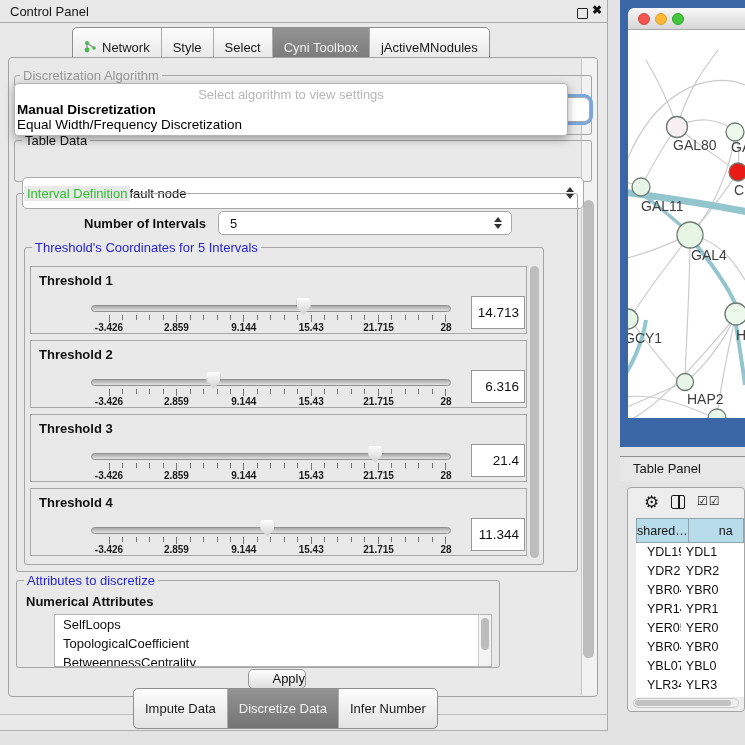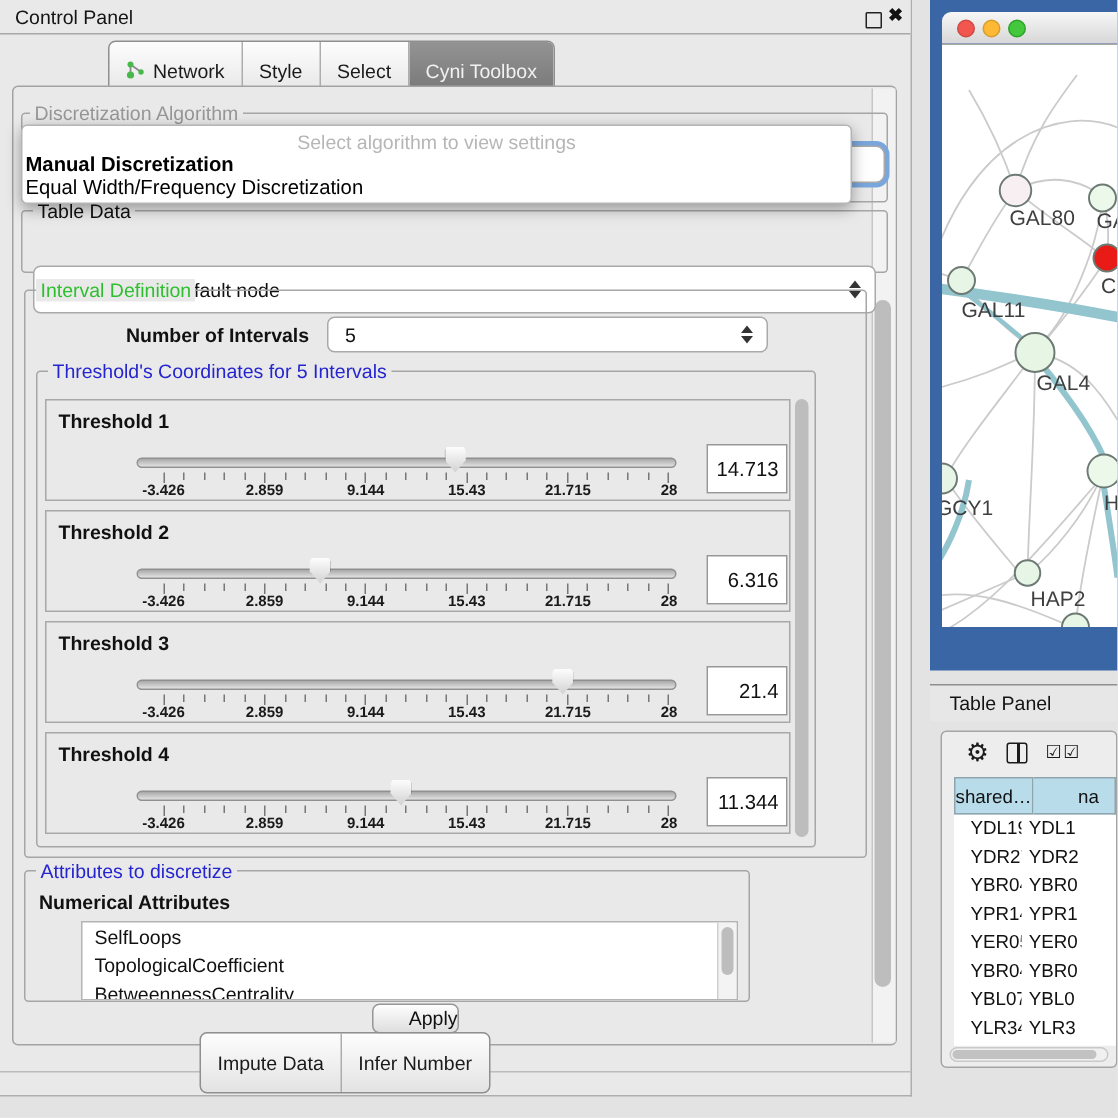--- a/index.html
+++ b/index.html
@@ -130,20 +130,23 @@
     </div>
     <div class="seg">
       <span>Style</span>
     </div>
     <div class="seg">
       <span>Select</span>
     </div>
     <div class="seg sel">
       <span>Cyni Toolbox</span>
     </div>
+    <div class="seg">
+      <span>jActiveMNodules</span>
+    </div>
   </div>
 
 <div class="abs content-panel"></div>
 <div class="abs v-scroll-track"></div>
 <div class="abs v-scroll-thumb"></div>
 
 <div class="abs group" style="left:14px; top:75px; width:578px; height:60px;"></div>
 <div class="abs group-label lbl-dim" style="left:20px; top:68px;">Discretization Algorithm</div>
 <div class="abs combo focus-ring" style="left:22px; top:97px; width:568px; height:25px; border-radius:6px;"></div>
 
@@ -356,20 +359,23 @@
       <i></i>
     </div>
 </div>
 
 <div class="abs btn apply-btn">Apply</div>
 
 <div class="abs bottom-line"></div>
 <div class="abs bottombar seg-group" id="bottom-tabs">
     <div class="seg">
       <span>Impute Data</span>
+    </div>
+    <div class="seg sel">
+      <span>Discretize Data</span>
     </div>
     <div class="seg">
       <span>Infer Number</span>
     </div>
   </div>
 
 <div class="abs net-window"></div>
 <div class="abs net-titlebar"><span id="lights"><span class="light" style="left: 10px; background: rgb(241, 87, 78); border: 1px solid rgb(207, 73, 67);"></span><span class="light" style="left: 27px; background: rgb(253, 184, 52); border: 1px solid rgb(216, 158, 44);"></span><span class="light" style="left: 44px; background: rgb(68, 199, 61); border: 1px solid rgb(45, 163, 41);"></span></span></div>
 <div class="abs net-canvas">
   <svg id="net-svg" width="117" height="388" viewBox="0 0 117 388">

